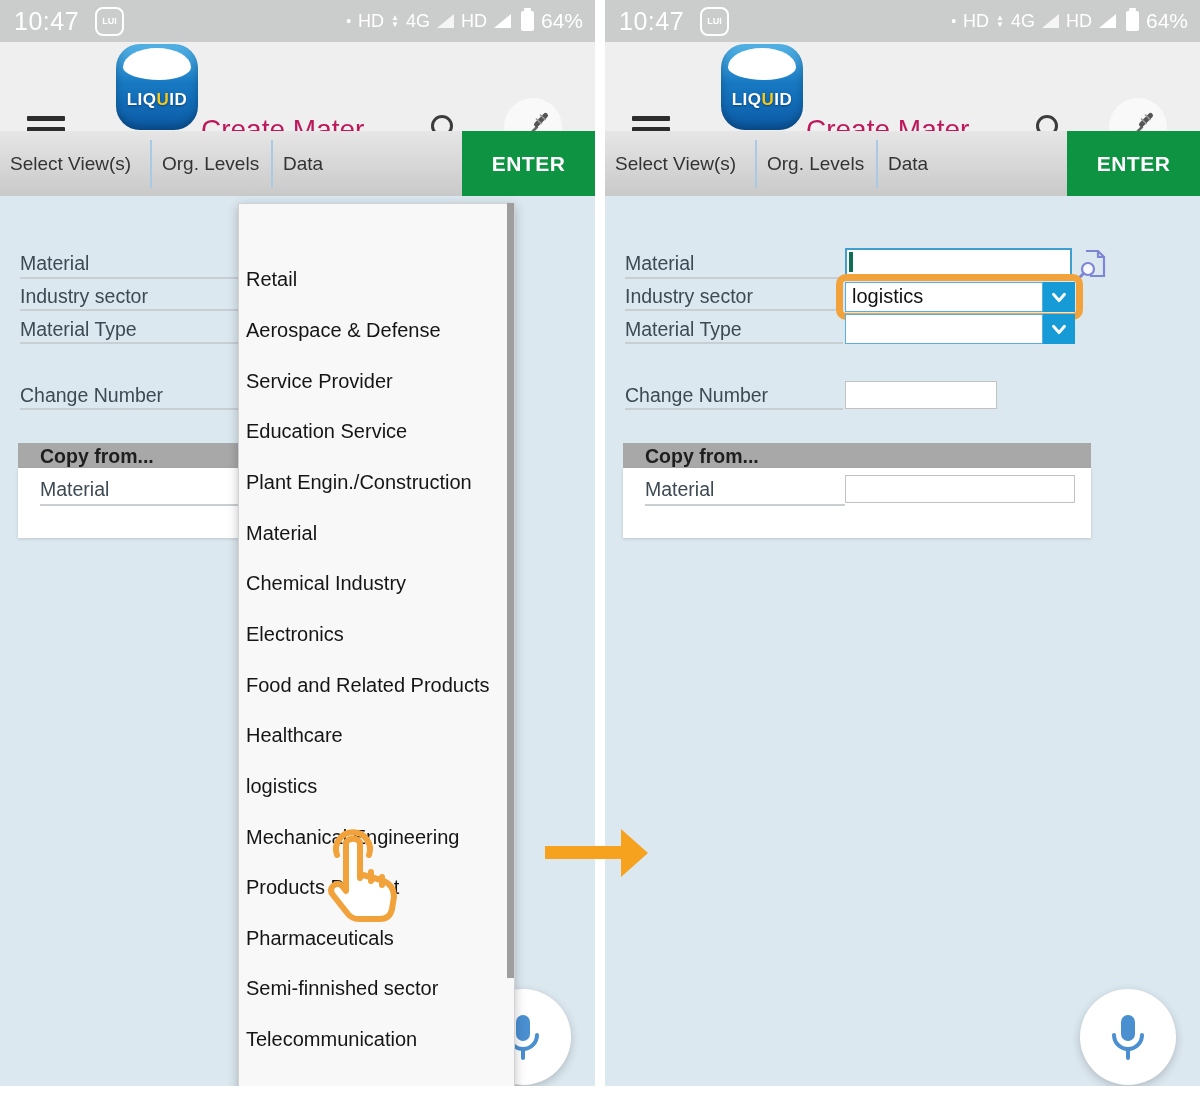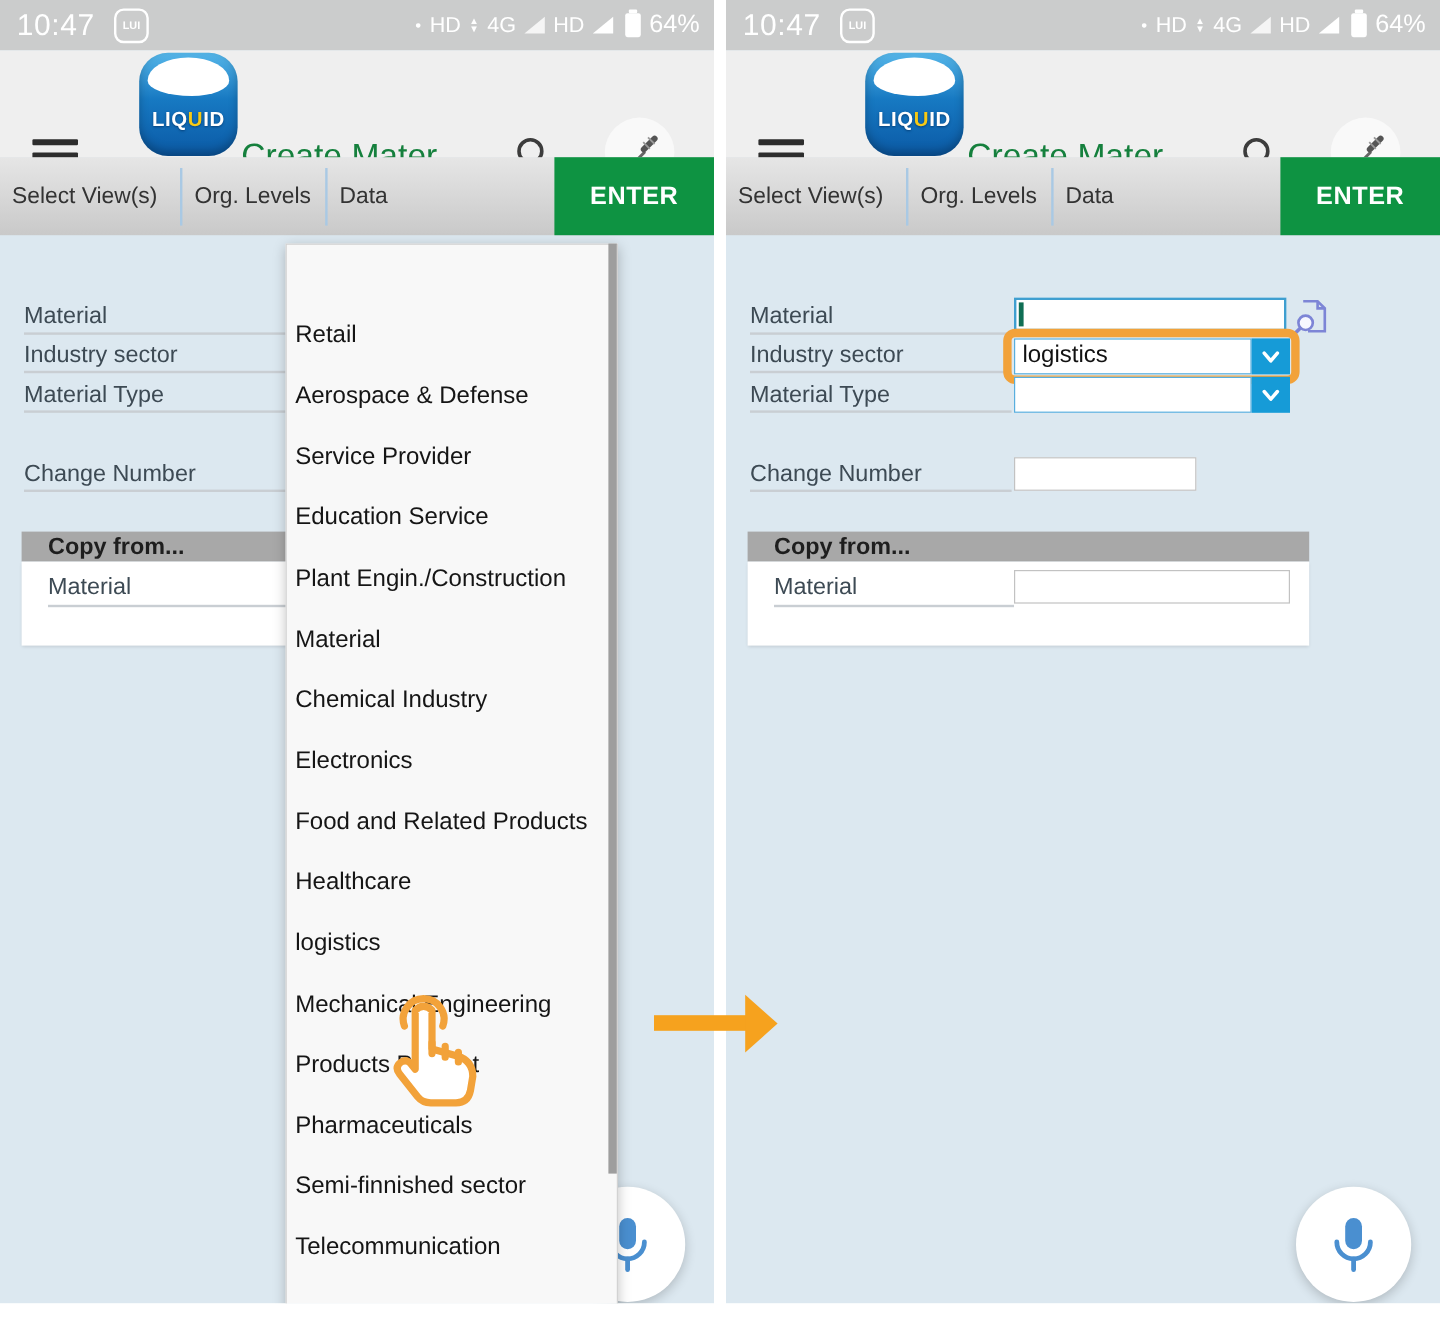--- a/index.html
+++ b/index.html
@@ -29,21 +29,21 @@
   .burger{position:absolute;left:27px;top:74px;width:38px;cursor:pointer;}
   .burger div{height:5px;background:#2d2d2d;margin-bottom:6px;border-radius:1px;}
   .logo{position:absolute;left:116px;top:2px;width:82px;height:86px;border-radius:24px;
         background:linear-gradient(180deg,#55b6e9 0%,#1779c2 45%,#0b5aa6 100%);
         box-shadow:inset 0 -4px 8px rgba(0,0,0,.25);}
   .logo .lid{position:absolute;left:7px;top:4px;width:68px;height:32px;background:#fff;
              border-radius:50% 50% 46% 54%/60% 60% 40% 40%;}
   .logo .word{position:absolute;left:0;right:0;top:46px;text-align:center;font-weight:bold;
               font-size:17px;color:#fff;letter-spacing:.5px;text-shadow:0 1px 2px #053f78;}
   .logo .word .u{color:#f6c915;}
-  .hdr-title{position:absolute;left:201px;top:72px;font-size:28px;color:#15803d;white-space:nowrap;}
+  .hdr-title{position:absolute;left:201px;top:72px;font-size:28px;color:#be185d;white-space:nowrap;}
   .hdr-search{position:absolute;left:428px;top:70px;width:34px;height:34px;cursor:pointer;}
   .tool-circle{position:absolute;left:504px;top:56px;width:58px;height:58px;border-radius:50%;
                background:#f9f9f9;display:flex;align-items:center;justify-content:center;cursor:pointer;}
 
   
   .tbar{position:absolute;top:131px;left:0;width:100%;height:65px;
         background:linear-gradient(180deg,#e6e6e6,#c9c9c9);}
   .tab{position:absolute;top:0;height:65px;line-height:65px;font-size:19px;color:#333;cursor:pointer;}
   .tdiv{position:absolute;top:9px;width:2px;height:48px;background:#a9c9e4;}
   .enter{position:absolute;right:0;top:0;width:133px;height:65px;background:#0e9342;color:#fff;

